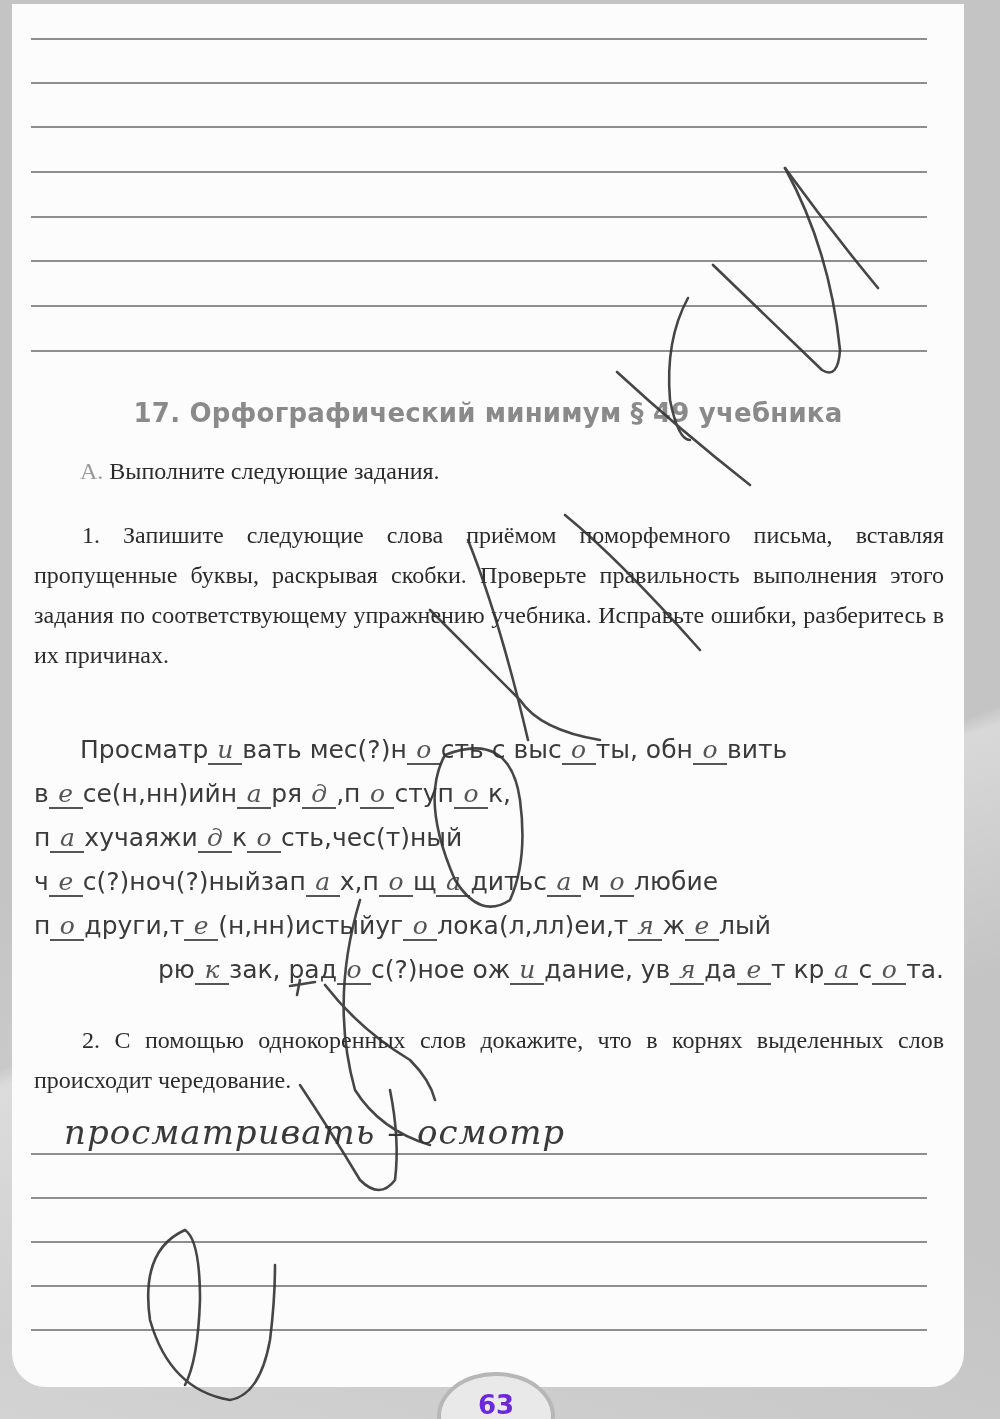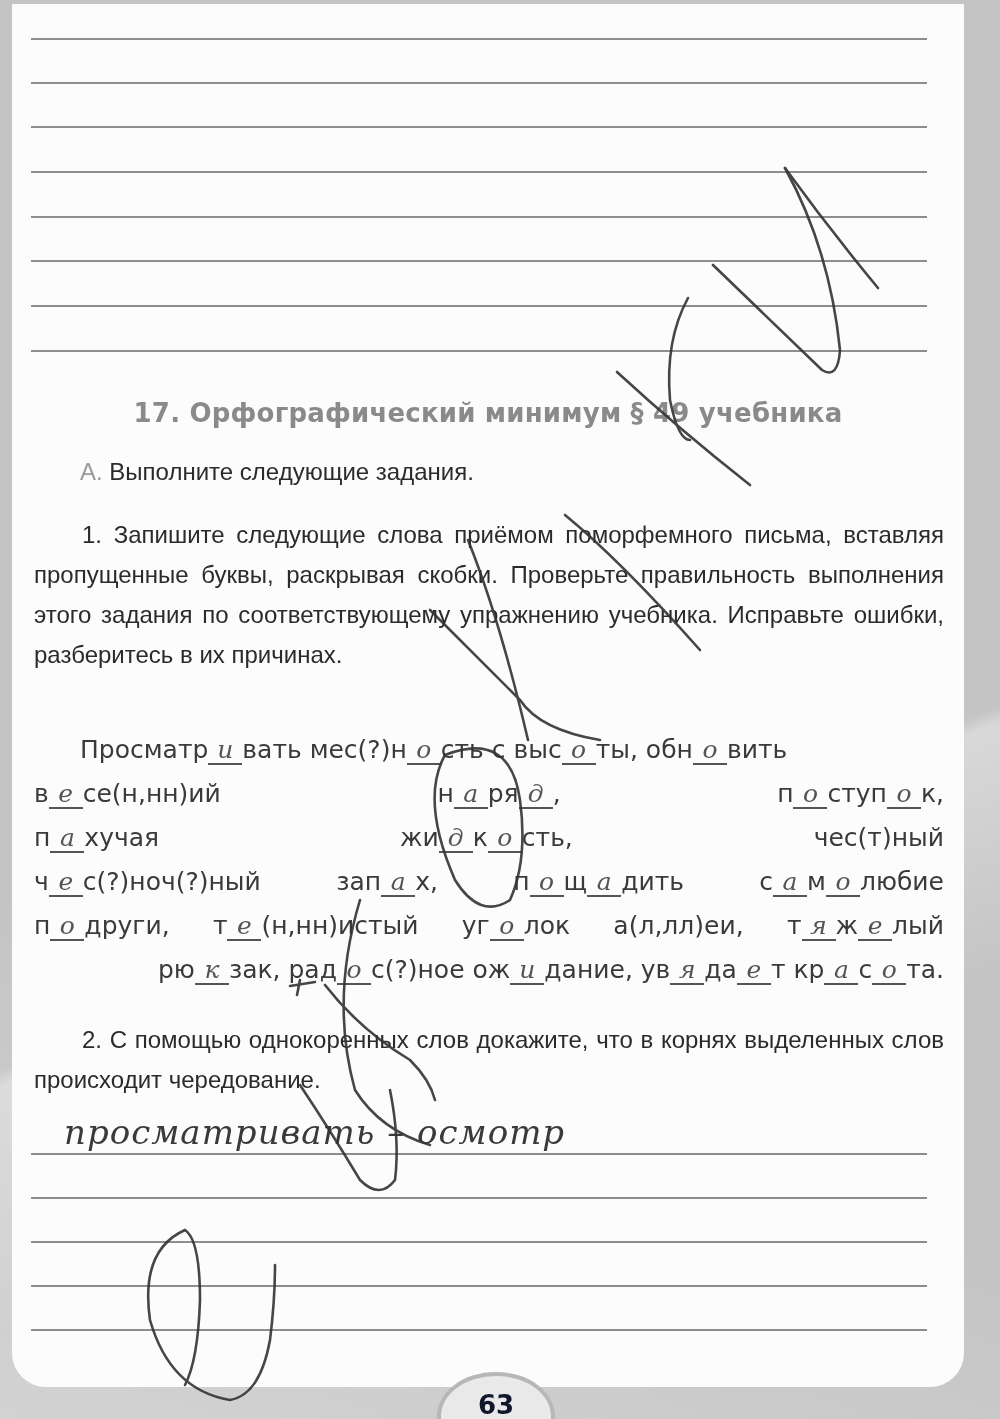--- a/index.html
+++ b/index.html
@@ -4,37 +4,37 @@
 <style>
   html, body { margin: 0; padding: 0; }
   body { width: 1000px; height: 1419px; position: relative; overflow: hidden; background: #c9c9c9; }
   .bg-stripes { position: absolute; inset: 0; background:
       linear-gradient(160deg, rgba(255,255,255,0.0) 0%, rgba(255,255,255,0.0) 60%, rgba(255,255,255,0.35) 61%, rgba(255,255,255,0) 75%),
       linear-gradient(20deg, rgba(255,255,255,0.25) 0%, rgba(255,255,255,0) 30%),
       #c4c4c4; }
   .sheet { position: absolute; left: 12px; top: 4px; width: 952px; height: 1383px; background: #fcfcfc; border-radius: 0 0 34px 34px; }
   .rule { position: absolute; left: 31px; width: 896px; height: 2px; background: #8e8e8e; }
   .title { position: absolute; left: 0; top: 398px; width: 976px; text-align: center; font-family: "DejaVu Sans", sans-serif; font-size: 26px; color: #8a8a8a; font-weight: bold; letter-spacing: 0.2px; }
-  .serif { font-family: Liberation Sans, sans-serif; color: #2b2b2b; }
+  .serif { font-family: Liberation Serif, serif; color: #2b2b2b; }
   .sec-a { position: absolute; left: 80px; top: 458px; font-size: 24px; }
   .sec-a .lbl { color: #9a9a9a; }
   .para { position: absolute; left: 34px; width: 910px; font-size: 24px; line-height: 40px; text-align: justify; text-align-last: left; }
   .p1 { top: 515px; }
   .p1 .indent { padding-left: 48px; }
   .words { position: absolute; left: 34px; width: 910px; top: 728px; font-family: "DejaVu Sans", sans-serif; font-size: 25px; line-height: 44px; color: #3a3a3a; }
-  .wline { display: flex; justify-content: space-between; white-space: nowrap; }
+  .wline { display: flex; white-space: nowrap; }
   .wline.first { padding-left: 46px; justify-content: flex-start; gap: 12px; }
   .wline.last { justify-content: flex-end; gap: 12px; }
   .b { font-weight: normal; }
   .hw { font-family: "DejaVu Serif", serif; font-style: italic; color: #555; font-weight: normal; border-bottom: 2px solid #555; display: inline-block; min-width: 34px; text-align: center; line-height: 26px; }
   .p2 { top: 1020px; }
   .p2 .indent { padding-left: 48px; }
   .answer { position: absolute; left: 64px; top: 1112px; font-family: "DejaVu Serif", serif; font-style: italic; font-size: 34px; color: #3a3a3a; letter-spacing: 1px; }
   .pagebadge { position: absolute; left: 437px; top: 1372px; width: 110px; height: 80px; border-radius: 50%; background: #e9e9e9; border: 4px solid #b7b7b7; }
-  .pagenum { position: absolute; left: 437px; top: 1390px; width: 118px; text-align: center; font-family: "DejaVu Sans", sans-serif; font-weight: bold; font-size: 26px; color: #0f172a; }
+  .pagenum { position: absolute; left: 437px; top: 1390px; width: 118px; text-align: center; font-family: "DejaVu Sans", sans-serif; font-weight: bold; font-size: 26px; color: #6d28d9; }
   svg.overlay { position: absolute; left: 0; top: 0; pointer-events: none; }
 </style>
 </head>
 <body>
 
 <div class="bg-stripes"></div>
 <div class="sheet"></div>
 
 <div>
   <div class="rule" style="top:38px"></div>

